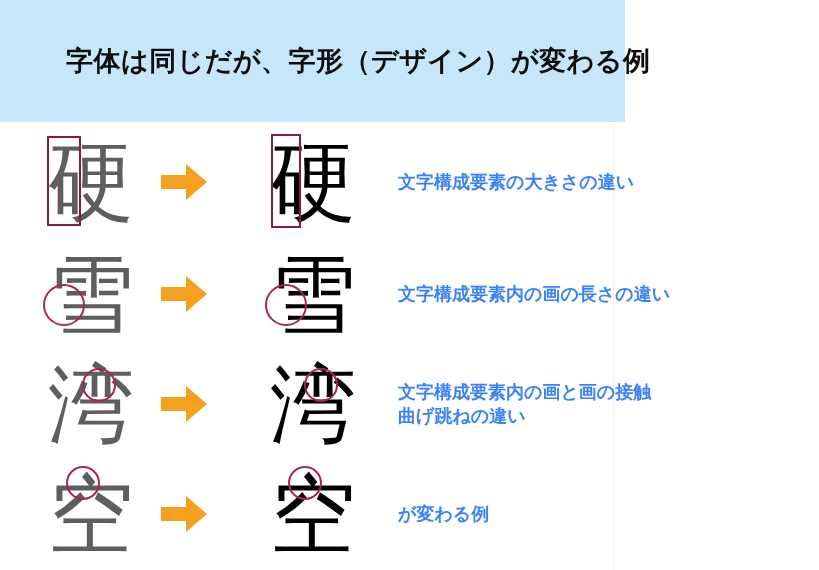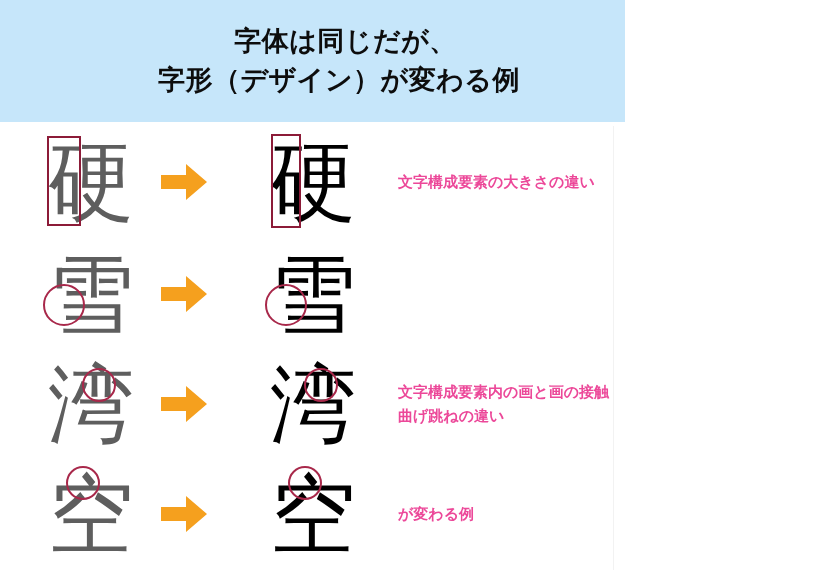--- a/index.html
+++ b/index.html
@@ -17,43 +17,42 @@
 
   
   #header-banner {
     position: absolute;
     left: 0;
     top: 0;
     width: 625px;
     height: 122px;
     background: #c6e6fa;
     display: flex;
-    flex-direction: column;
+    flex-direction: row;
     align-items: center;
-    justify-content: center;
+    justify-content: flex-start;
     box-sizing: border-box;
     padding-left: 28px;
   }
   #header-banner .title-line {
     font-family: "DejaVu Sans", "Liberation Sans", sans-serif;
     font-weight: 700;
     color: #0d0d0d;
     letter-spacing: 0.5px;
     white-space: nowrap;
   }
   #header-banner .title-line-1 {
     font-size: 27px;
     line-height: 38px;
     padding-left: 38px;
   }
   #header-banner .title-line-2 {
     font-size: 27px;
     line-height: 40px;
     padding-left: 0px;
-    margin-left: 25px;
   }
 
   
   #faint-rule {
     position: absolute;
     left: 613px;
     top: 126px;
     width: 1px;
     height: 444px;
     background: #f2f2f2;
@@ -118,23 +117,23 @@
   .caption-cell {
     flex: 1 1 auto;
     padding-left: 30px;
     display: flex;
     flex-direction: column;
     justify-content: center;
     height: 100px;
   }
   .caption-line {
     font-family: "DejaVu Sans", "Liberation Sans", sans-serif;
-    font-size: 15px;
+    font-size: 18px;
     font-weight: 600;
-    color: #ec4899;
+    color: #3b82f6;
     line-height: 24px;
     white-space: nowrap;
   }
 
   
   .hl {
     position: absolute;
     box-sizing: border-box;
     pointer-events: none;
   }
@@ -182,20 +181,23 @@
   </div>
   <div class="arrow-cell">
     <svg class="arrow-glyph" width="46" height="38" viewBox="0 0 46 38">
       <path d="M0 12 L25 12 L25 1 L46 19 L25 37 L25 26 L0 26 Z" fill="#f5a01e"></path>
     </svg>
   </div>
   <div class="glyph-cell">
     <span class="glyph glyph-after">雪</span>
     <span class="hl hl-circle" style="left:7px; top:40px; width:42px; height:42px;"></span>
   </div>
+  <div class="caption-cell">
+    <div class="caption-line">文字構成要素内の画の長さの違い</div>
+  </div>
 </div>
 
 <div class="example-row" id="row-2">
   <div class="glyph-cell">
     <span class="glyph glyph-before">湾</span>
     <span class="hl hl-circle" style="left:46px; top:14px; width:34px; height:34px;"></span>
   </div>
   <div class="arrow-cell">
     <svg class="arrow-glyph" width="46" height="38" viewBox="0 0 46 38">
       <path d="M0 12 L25 12 L25 1 L46 19 L25 37 L25 26 L0 26 Z" fill="#f5a01e"></path>

